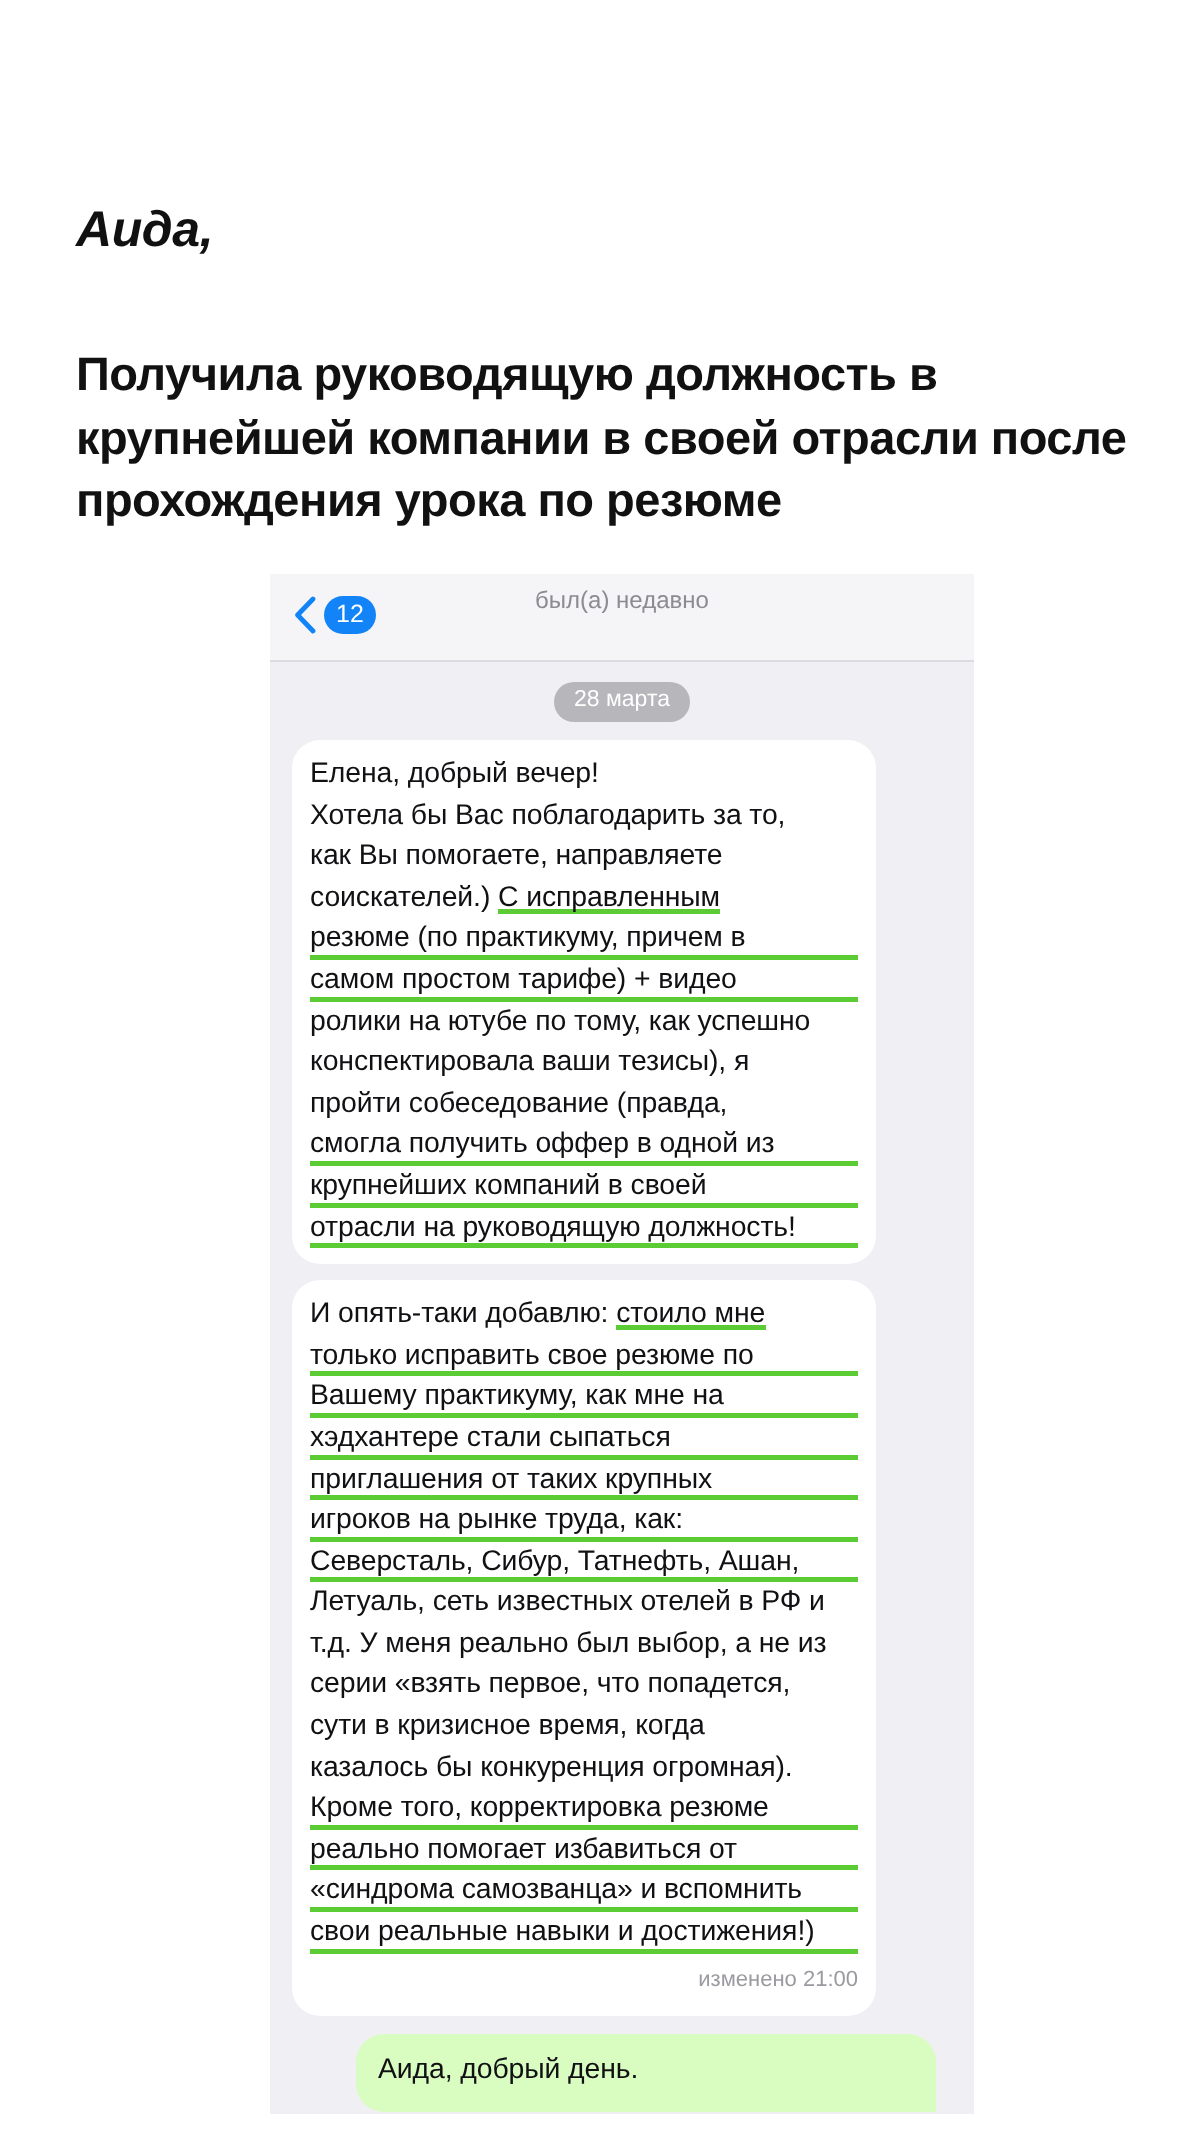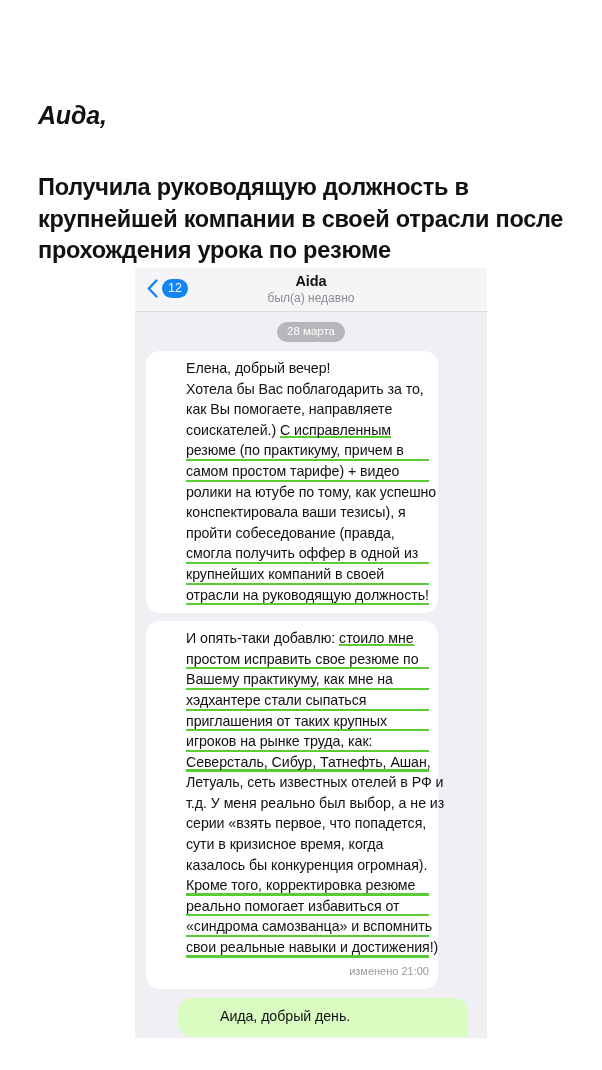--- a/index.html
+++ b/index.html
@@ -44,21 +44,21 @@
     font-size: 23.5px;
     line-height: 31.5px;
     color: #111111;
     letter-spacing: -0.25px;
   }
 
   
   .chat-shot {
     position: absolute;
     left: 135px;
-    top: 268px;
+    top: 287px;
     width: 352px;
     height: 770px;
     background: #efeff4;
     overflow: hidden;
   }
 
   .chat-header {
     position: relative;
     height: 43px;
     background: #f5f5f7;
@@ -157,21 +157,20 @@
     border-radius: 14px 14px 0 14px;
     margin-left: 37px;
     width: 290px;
     padding: 8px 10px 10px 11px;
     margin-top: 9px;
   }
 
   .line {
     display: block;
     white-space: nowrap;
-    margin-left: 31px;
   }
   .line.hl {
     background-image: linear-gradient(to top, #5bcc33 0px, #5bcc33 2.5px, rgba(0,0,0,0) 2.5px);
     background-repeat: no-repeat;
     background-size: 100% 100%;
   }
   .line .seg-hl {
     background-image: linear-gradient(to top, #5bcc33 0px, #5bcc33 2.5px, rgba(0,0,0,0) 2.5px);
     background-repeat: no-repeat;
   }
@@ -197,21 +196,20 @@
   <div class="chat-shot">
 
     <div class="chat-header">
       <div class="back-group">
         <svg class="chevron-back" viewBox="0 0 11 19">
           <polyline points="9.5,1.5 1.8,9.5 9.5,17.5" fill="none" stroke="#1284f7" stroke-width="2.4" stroke-linecap="round" stroke-linejoin="round"></polyline>
         </svg>
         <span class="unread-badge">12</span>
       </div>
       <div class="header-titles">
-        <div class="chat-title">Aida</div>
         <div class="chat-subtitle">был(а) недавно</div>
       </div>
     </div>
 
     <div class="chat-body">
       <div class="date-row">
         <span class="date-pill">28 марта</span>
       </div>
       <div id="messages">
           <div class="bubble bubble-in">
@@ -223,21 +221,21 @@
             <span class="line hl">самом простом тарифе) + видео</span>
             <span class="line">ролики на ютубе по тому, как успешно</span>
             <span class="line">конспектировала ваши тезисы), я</span>
             <span class="line">пройти собеседование (правда,</span>
             <span class="line hl">смогла получить оффер в одной из</span>
             <span class="line hl">крупнейших компаний в своей</span>
             <span class="line hl">отрасли на руководящую должность!</span>
           </div>
           <div class="bubble bubble-in">
             <span class="line"><span>И опять-таки добавлю: </span><span class="seg-hl">стоило мне</span></span>
-            <span class="line hl">простом исправить свое резюме по</span>
+            <span class="line hl">только исправить свое резюме по</span>
             <span class="line hl">Вашему практикуму, как мне на</span>
             <span class="line hl">хэдхантере стали сыпаться</span>
             <span class="line hl">приглашения от таких крупных</span>
             <span class="line hl">игроков на рынке труда, как:</span>
             <span class="line hl">Северсталь, Сибур, Татнефть, Ашан,</span>
             <span class="line">Летуаль, сеть известных отелей в РФ и</span>
             <span class="line">т.д. У меня реально был выбор, а не из</span>
             <span class="line">серии «взять первое, что попадется,</span>
             <span class="line">сути в кризисное время, когда</span>
             <span class="line">казалось бы конкуренция огромная).</span>

